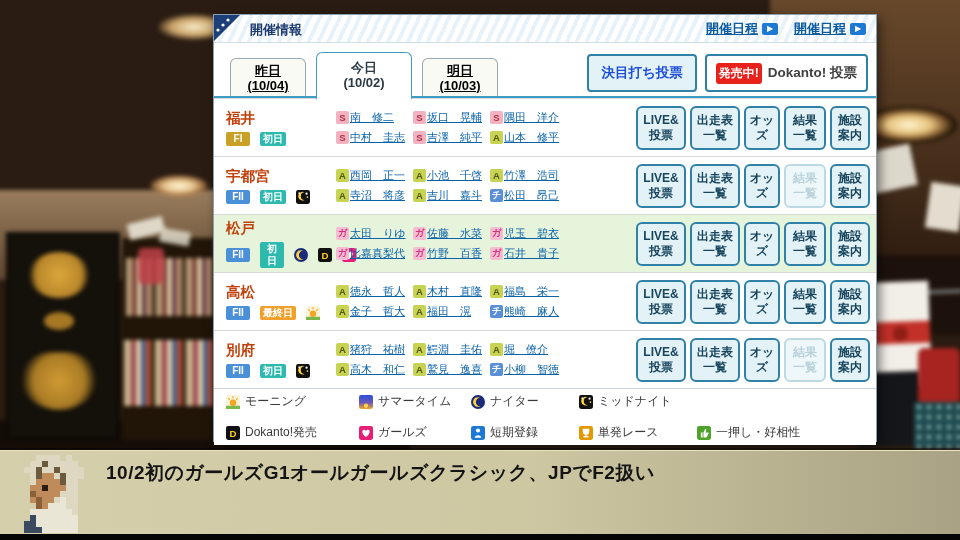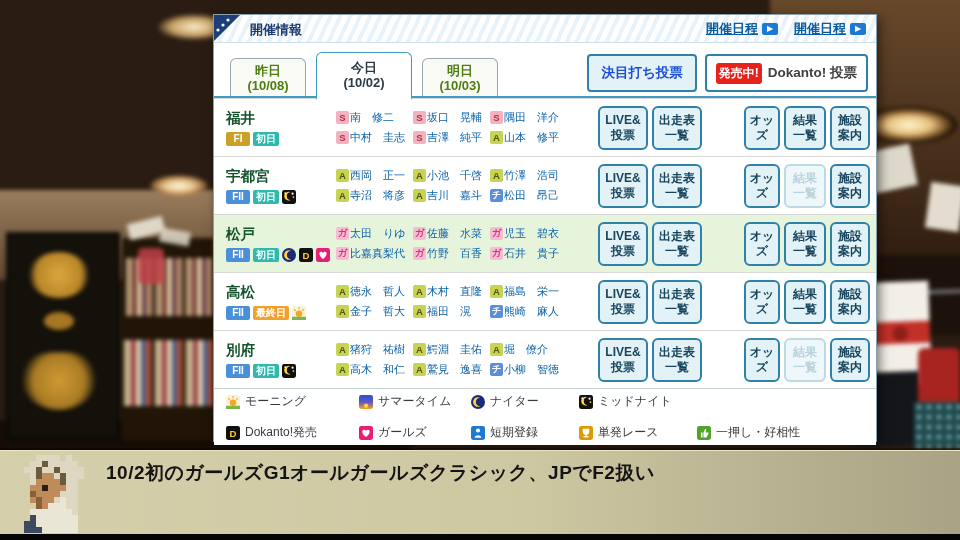--- a/index.html
+++ b/index.html
@@ -62,57 +62,57 @@
   .hlink .lbl{font-size:13px;font-weight:bold;color:#0a5ba0;text-decoration:underline;}
   .arrow-box{width:16px;height:12px;background:#1d7ad4;border-radius:2px;color:#fff;font-size:8px;
              line-height:12px;text-align:center;}
   
   .tabs-row{position:relative;height:55px;background:#fff;}
   .tabs-row::after{content:'';position:absolute;left:0;right:0;bottom:0;height:2px;background:#3f9dc4;}
   .tabs{position:absolute;left:16px;bottom:0;display:flex;align-items:flex-end;gap:10px;}
   .tab{box-sizing:border-box;width:76px;height:40px;background:#fafaf4;border:1px solid #98a8b0;border-bottom:none;
        border-radius:6px 6px 0 0;display:flex;flex-direction:column;justify-content:center;align-items:center;
        line-height:1.15;cursor:pointer;}
-  .tab span{font-size:13px;font-weight:bold;color:#4d7c0f;}
+  .tab span{font-size:13px;font-weight:bold;color:#000000;text-decoration:underline;}
   .tab.active{width:96px;height:48px;background:#fff;border:1px solid #3f9dc4;border-bottom:2px solid #fff;
        margin-bottom:-2px;position:relative;z-index:2;}
   .tab.active span{color:#2a3a46;text-decoration:none;}
   .tab-btns{position:absolute;right:8px;top:11px;display:flex;gap:8px;height:38px;}
   .btn-kimeuchi{box-sizing:border-box;background:#e3f2f6;border:2px solid #2f81a8;border-radius:4px;
        font-size:13.5px;font-weight:bold;color:#1d4ed8;padding:0 12px;cursor:pointer;
        font-family:inherit;}
   .btn-dokanto{box-sizing:border-box;background:#fff;border:2px solid #2f81a8;border-radius:4px;display:flex;
        gap:6px;align-items:center;padding:0 9px;cursor:pointer;font-family:inherit;}
   .sale-badge{background:#e8211b;color:#fff;font-size:12px;font-weight:bold;padding:2px 3px;border-radius:3px;}
   .dokanto-lbl{font-size:13.5px;font-weight:bold;color:#404040;}
   
   .venue-row{box-sizing:border-box;height:58px;display:flex;align-items:center;padding:0 6px 0 12px;
        border-top:1px solid #d8d8d8;background:#fff;}
   .venue-row.highlight{background:#e7f4dc;}
   .venue-col{width:110px;flex:none;}
-  .venue-name{font-size:14.5px;font-weight:bold;color:#14532d;}
-  .venue-badges{margin-top:4px;display:flex;gap:3px;align-items:center;}
+  .venue-name{font-size:14.5px;font-weight:bold;color:#c2410c;}
+  .venue-badges{margin-top:4px;display:flex;gap:10px;align-items:center;}
   .gbadge{min-width:24px;box-sizing:border-box;padding:1px 3px;border-radius:2px;color:#fff;
        font-size:10px;font-weight:bold;text-align:center;line-height:1.2;}
   .vicon{width:14px;height:14px;display:inline-block;}
   .vicon svg{width:14px;height:14px;display:block;}
   .racers{width:230px;flex:none;display:grid;grid-template-columns:repeat(3,77px);row-gap:5px;}
   .racer{display:flex;align-items:center;white-space:nowrap;}
   .cls{width:13px;height:13px;flex:none;border-radius:2px;font-size:9.5px;font-weight:bold;
        display:inline-flex;align-items:center;justify-content:center;margin-right:1px;}
   .cls-S{background:#f2b2c0;color:#b03048;}
   .cls-A{background:#c6d353;color:#55550f;}
   .cls-G{background:#f6bdd2;color:#d6317f;}
   .cls-T{background:#5a8fd8;color:#fff;}
-  .racer-link{font-size:11px;color:#0a62a8;cursor:pointer;}
+  .racer-link{font-size:11px;color:#0a62a8;text-decoration:underline;cursor:pointer;}
   .actions{margin-left:auto;display:flex;gap:4px;align-items:center;}
   .act-btn{box-sizing:border-box;height:44px;border:2px solid #2f81a8;border-radius:6px;background:#e3f2f6;
        font-size:12px;font-weight:bold;color:#17455e;line-height:1.25;text-align:center;padding:0 2px;
        cursor:pointer;font-family:inherit;}
-  .act-live{width:50px;}.act-entry{width:50px;}.act-odds{width:36px;margin-left:38px;}.act-results{width:42px;}.act-facility{width:40px;}
+  .act-live{width:50px;}.act-entry{width:50px;}.act-odds{width:36px;}.act-results{width:42px;}.act-facility{width:40px;}
   .act-btn.disabled{border-color:#bcd9e4;background:#eef8fb;color:#b9d2dc;cursor:default;}
   
   .legend{border-top:1px solid #c8d4da;padding:4px 12px 4px;display:flex;flex-direction:column;gap:14px;background:#fff;}
   .legend-row{display:grid;grid-template-columns:133px 112px 108px 118px 1fr;align-items:center;}
   .legend-item{display:flex;align-items:center;gap:5px;}
   .legend-item .licon{width:14px;height:14px;flex:none;}
   .legend-item .licon svg{width:14px;height:14px;display:block;}
   .legend-item .llbl{font-size:12px;color:#3a3a3a;}
   
   .dialog{position:absolute;left:0;top:450px;width:960px;height:84px;
@@ -175,21 +175,21 @@
         <span class="lbl">開催日程</span>
         <span class="arrow-box">▶</span>
       </span>
     </div>
   </div>
 
   <div class="tabs-row">
     <div class="tabs" id="tabs">
         <div class="tab">
           <span>昨日</span>
-          <span>(10/08)</span>
+          <span>(10/04)</span>
         </div>
         <div class="tab active">
           <span>今日</span>
           <span>(10/02)</span>
         </div>
         <div class="tab">
           <span>明日</span>
           <span>(10/03)</span>
         </div>
       </div>

